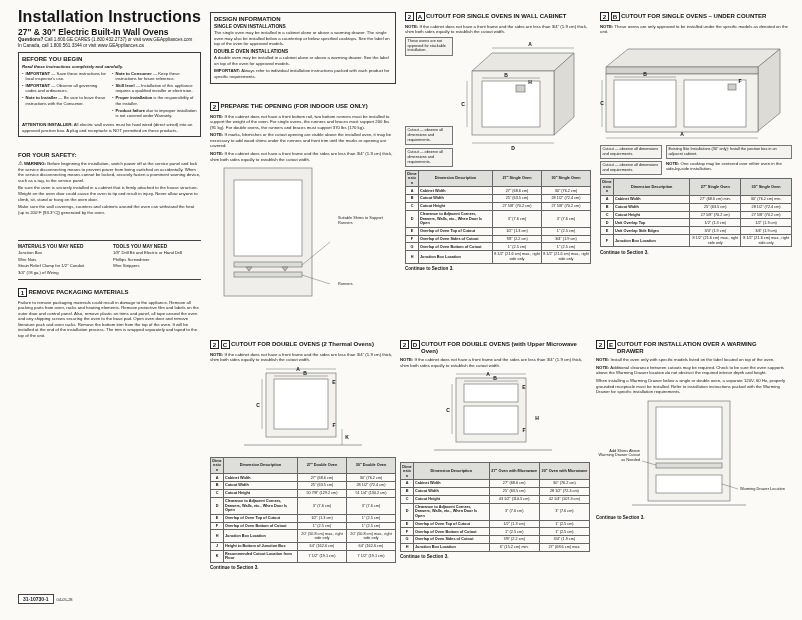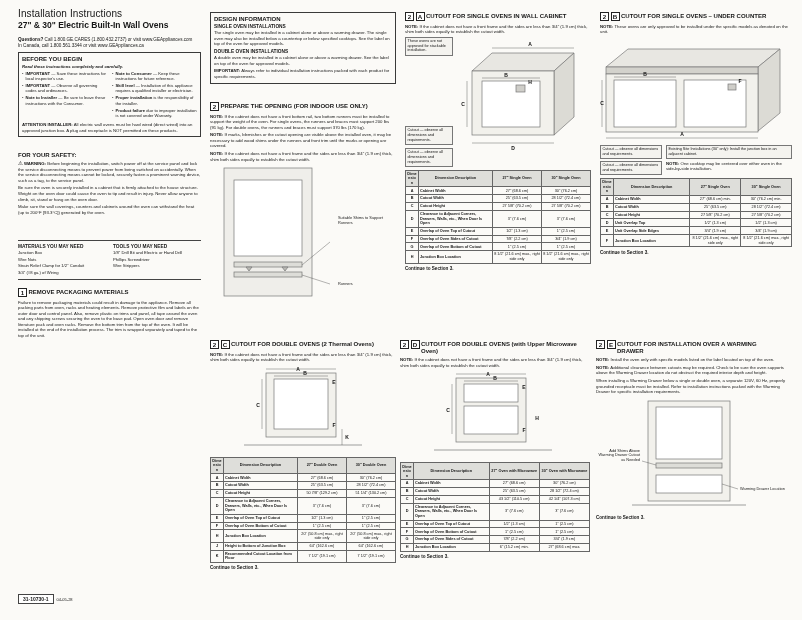--- a/index.html
+++ b/index.html
@@ -1,19 +1,19 @@
 <!DOCTYPE html>
 <html><head>
 <meta charset="utf-8">
 <style>
 *{margin:0;padding:0;box-sizing:border-box;}
 html,body{background:#d9d9d6;}
 #page{position:relative;width:802px;height:620px;background:#fbfaf7;font-family:"Liberation Sans",sans-serif;color:#161616;overflow:hidden;margin:0 auto;}
 .abs{position:absolute;}
-.h-title{font-size:10px;font-weight:normal;letter-spacing:.1px;}
+.h-title{font-size:16px;font-weight:bold;letter-spacing:.1px;}
 .h-sub{font-size:8.5px;font-weight:bold;margin-top:1px;}
 .q{font-size:4.6px;line-height:1.35;}
 .panel{border:1px solid #3a3a3a;padding:3px;background:#fbfaf7;}
 .panel-title{font-size:6px;font-weight:bold;margin-bottom:1.5px;}
 .tiny{font-size:4.3px;line-height:1.3;}
 .tiny b{font-weight:bold;}
 .note{margin-bottom:2px;}
 .bullets{display:flex;gap:5px;margin-top:1.5px;}
 .bullets>div{flex:1;}
 .bullet{font-size:4.2px;line-height:1.28;margin-bottom:1.6px;padding-left:3.5px;position:relative;}

